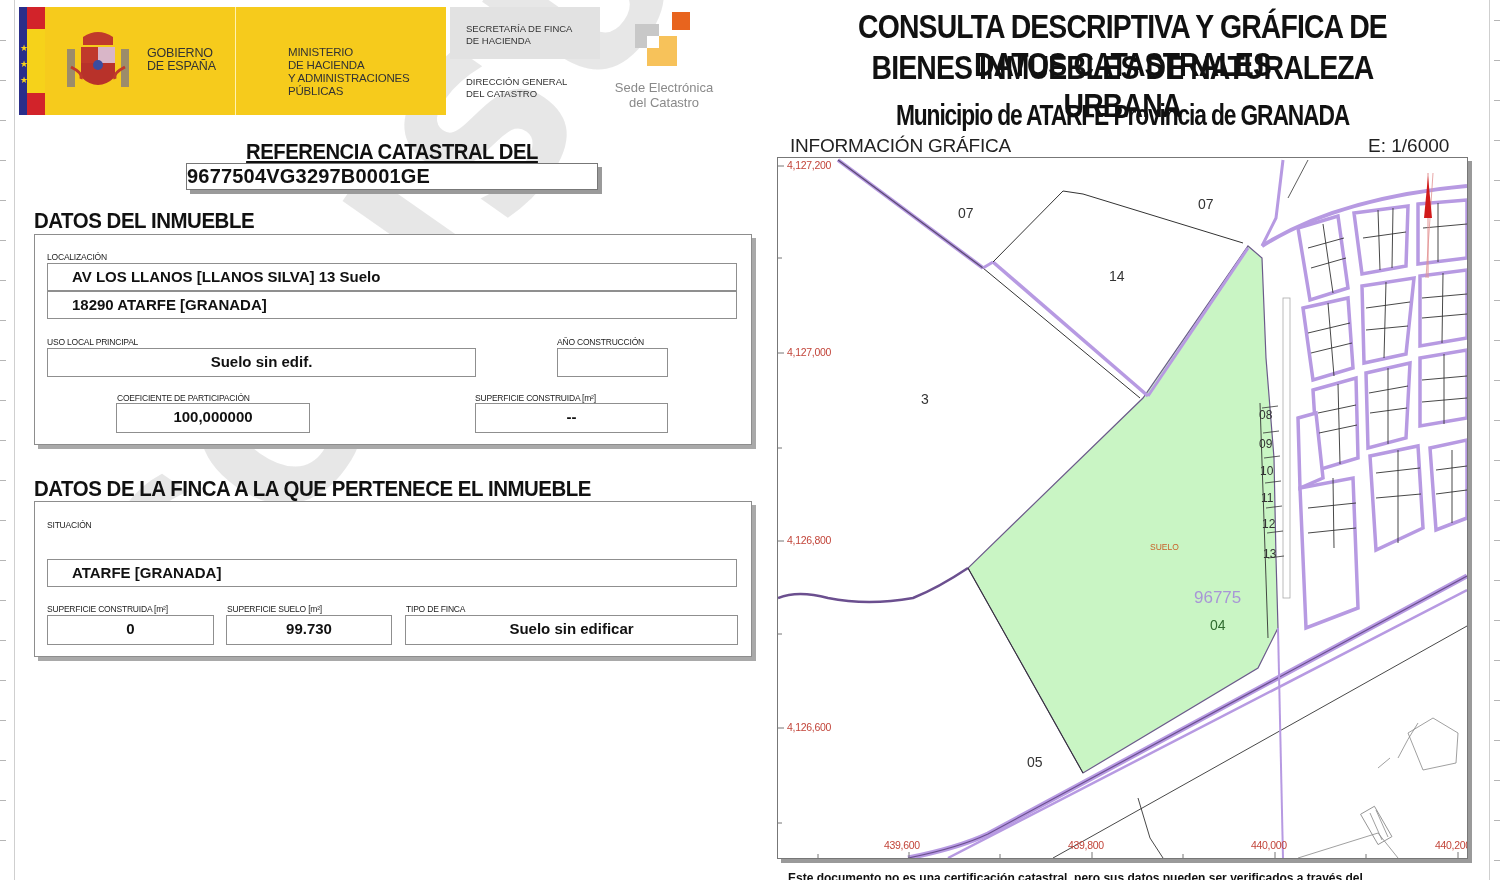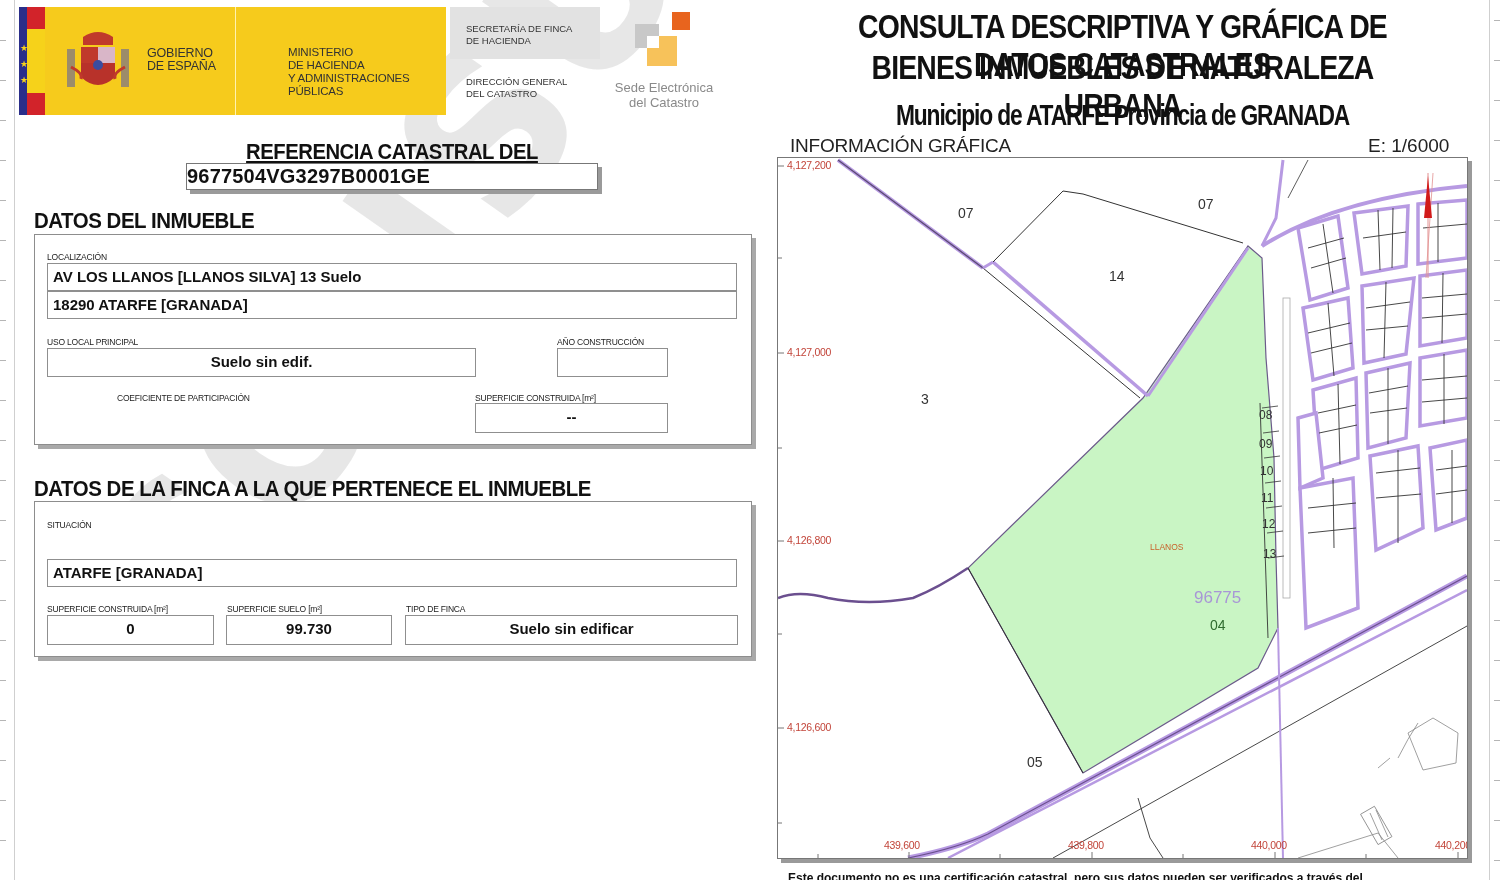--- a/index.html
+++ b/index.html
@@ -38,21 +38,21 @@
   .sede-txt { position:absolute; left:0; top:68px; width:128px; text-align:center; font-size:13px; line-height:15px; color:#8a8a8a; }
 
   
   .ref-title { position:absolute; left:187px; top:139px; width:410px; text-align:center; font-size:22px; font-weight:bold; letter-spacing:-0.5px; transform:scaleX(0.92); text-decoration:underline; text-underline-offset:2px; }
   .ref-box { position:absolute; left:186px; top:163px; width:410px; height:25px; border:1px solid #777; box-shadow:4px 4px 0 #9a9a9a; background:#fff; font-size:20px; font-weight:bold; line-height:25px; letter-spacing:0.2px; }
 
   .sec-title { position:absolute; left:34px; font-size:22px; font-weight:bold; letter-spacing:-0.5px; transform-origin:left; transform:scaleX(0.93); }
   .panel { position:absolute; border:1px solid #8d8d8d; box-shadow:4px 4px 0 #a9a9a9; background:#fff; }
   .lbl { position:absolute; font-size:8.5px; color:#222; letter-spacing:-0.2px; white-space:nowrap; }
   .field { position:absolute; border:1px solid #8f8f8f; background:#fff; font-size:15px; font-weight:bold; line-height:26px; white-space:nowrap; }
-  .field.left { padding-left:5px; box-sizing:border-box; }
+  .field.left { padding-left:24px; box-sizing:border-box; }
   .field.center { text-align:center; }
 
   
   .t1 { position:absolute; left:770px; top:8px; width:705px; text-align:center; font-size:33px; font-weight:bold; letter-spacing:-1px; transform:scaleX(0.86); transform-origin:center; }
   .t2 { position:absolute; left:770px; top:49px; width:705px; text-align:center; font-size:33px; font-weight:bold; letter-spacing:-1px; transform:scaleX(0.86); }
   .t3 { position:absolute; left:770px; top:98px; width:705px; text-align:center; font-size:30px; font-weight:bold; letter-spacing:-1.5px; transform:scaleX(0.76); }
   .info-g { position:absolute; left:790px; top:135px; font-size:19px; color:#222; letter-spacing:-0.2px; }
   .scale { position:absolute; left:1368px; top:135px; font-size:19px; color:#222; }
   .map { position:absolute; left:777px; top:157px; width:689px; height:700px; border:1px solid #777; box-shadow:4px 4px 0 #9a9a9a; background:#fff; overflow:hidden; }
   .map svg { position:absolute; left:0; top:0; }
@@ -182,20 +182,21 @@
   <div class="field left" style="left:12px; top:28px; width:690px; height:28px;">AV LOS LLANOS [LLANOS SILVA] 13 Suelo</div>
   <div class="field left" style="left:12px; top:56px; width:690px; height:28px;">18290 ATARFE [GRANADA]</div>
 
   <div class="lbl" style="left:12px; top:102px;">USO LOCAL PRINCIPAL</div>
   <div class="field center" style="left:12px; top:113px; width:427px; height:27px;">Suelo sin edif.</div>
 
   <div class="lbl" style="left:522px; top:102px;">AÑO CONSTRUCCIÓN</div>
   <div class="field center" style="left:522px; top:113px; width:109px; height:27px;"></div>
 
   <div class="lbl" style="left:82px; top:158px;">COEFICIENTE DE PARTICIPACIÓN</div>
+  <div class="field center" style="left:81px; top:168px; width:192px; height:28px;">100,000000</div>
 
   <div class="lbl" style="left:440px; top:158px;">SUPERFICIE CONSTRUIDA [m²]</div>
   <div class="field center" style="left:440px; top:168px; width:191px; height:28px;">--</div>
 </div>
 
 <div class="sec-title" style="top:476px">DATOS DE LA FINCA A LA QUE PERTENECE EL INMUEBLE</div>
 <div class="panel" style="left:34px; top:501px; width:716px; height:154px;">
   <div class="lbl" style="left:12px; top:18px;">SITUACIÓN</div>
   <div class="field left" style="left:12px; top:57px; width:690px; height:28px;">ATARFE [GRANADA]</div>
 
@@ -330,16 +331,16 @@
   <div class="plot-lbl" style="left:249px; top:596px;">05</div>
   <div class="plot-lbl" style="left:432px; top:459px; color:#2f6b2f;text-align:right;">04</div>
   <div class="plot-lbl" style="left:481px; top:250px; font-size:12px;">08</div>
   <div class="plot-lbl" style="left:481px; top:279px; font-size:12px;">09</div>
   <div class="plot-lbl" style="left:482px; top:306px; font-size:12px;">10</div>
   <div class="plot-lbl" style="left:483px; top:333px; font-size:12px;">11</div>
   <div class="plot-lbl" style="left:484px; top:359px; font-size:12px;">12</div>
   <div class="plot-lbl" style="left:485px; top:389px; font-size:12px;">13</div>
 
   <div class="plot-lbl" style="left:416px; top:430px; font-size:17px; color:#a896d6;">96775</div>
-  <div class="plot-lbl" style="left:372px; top:384px; font-size:8.5px; color:#c8622a;">LLANOS</div>
+  <div class="plot-lbl" style="left:372px; top:384px; font-size:8.5px; color:#c8622a;">SUELO</div>
 </div>
 
 <div class="disclaimer">Este documento no es una certificación catastral, pero sus datos pueden ser verificados a través del</div>
 
 </body></html>

